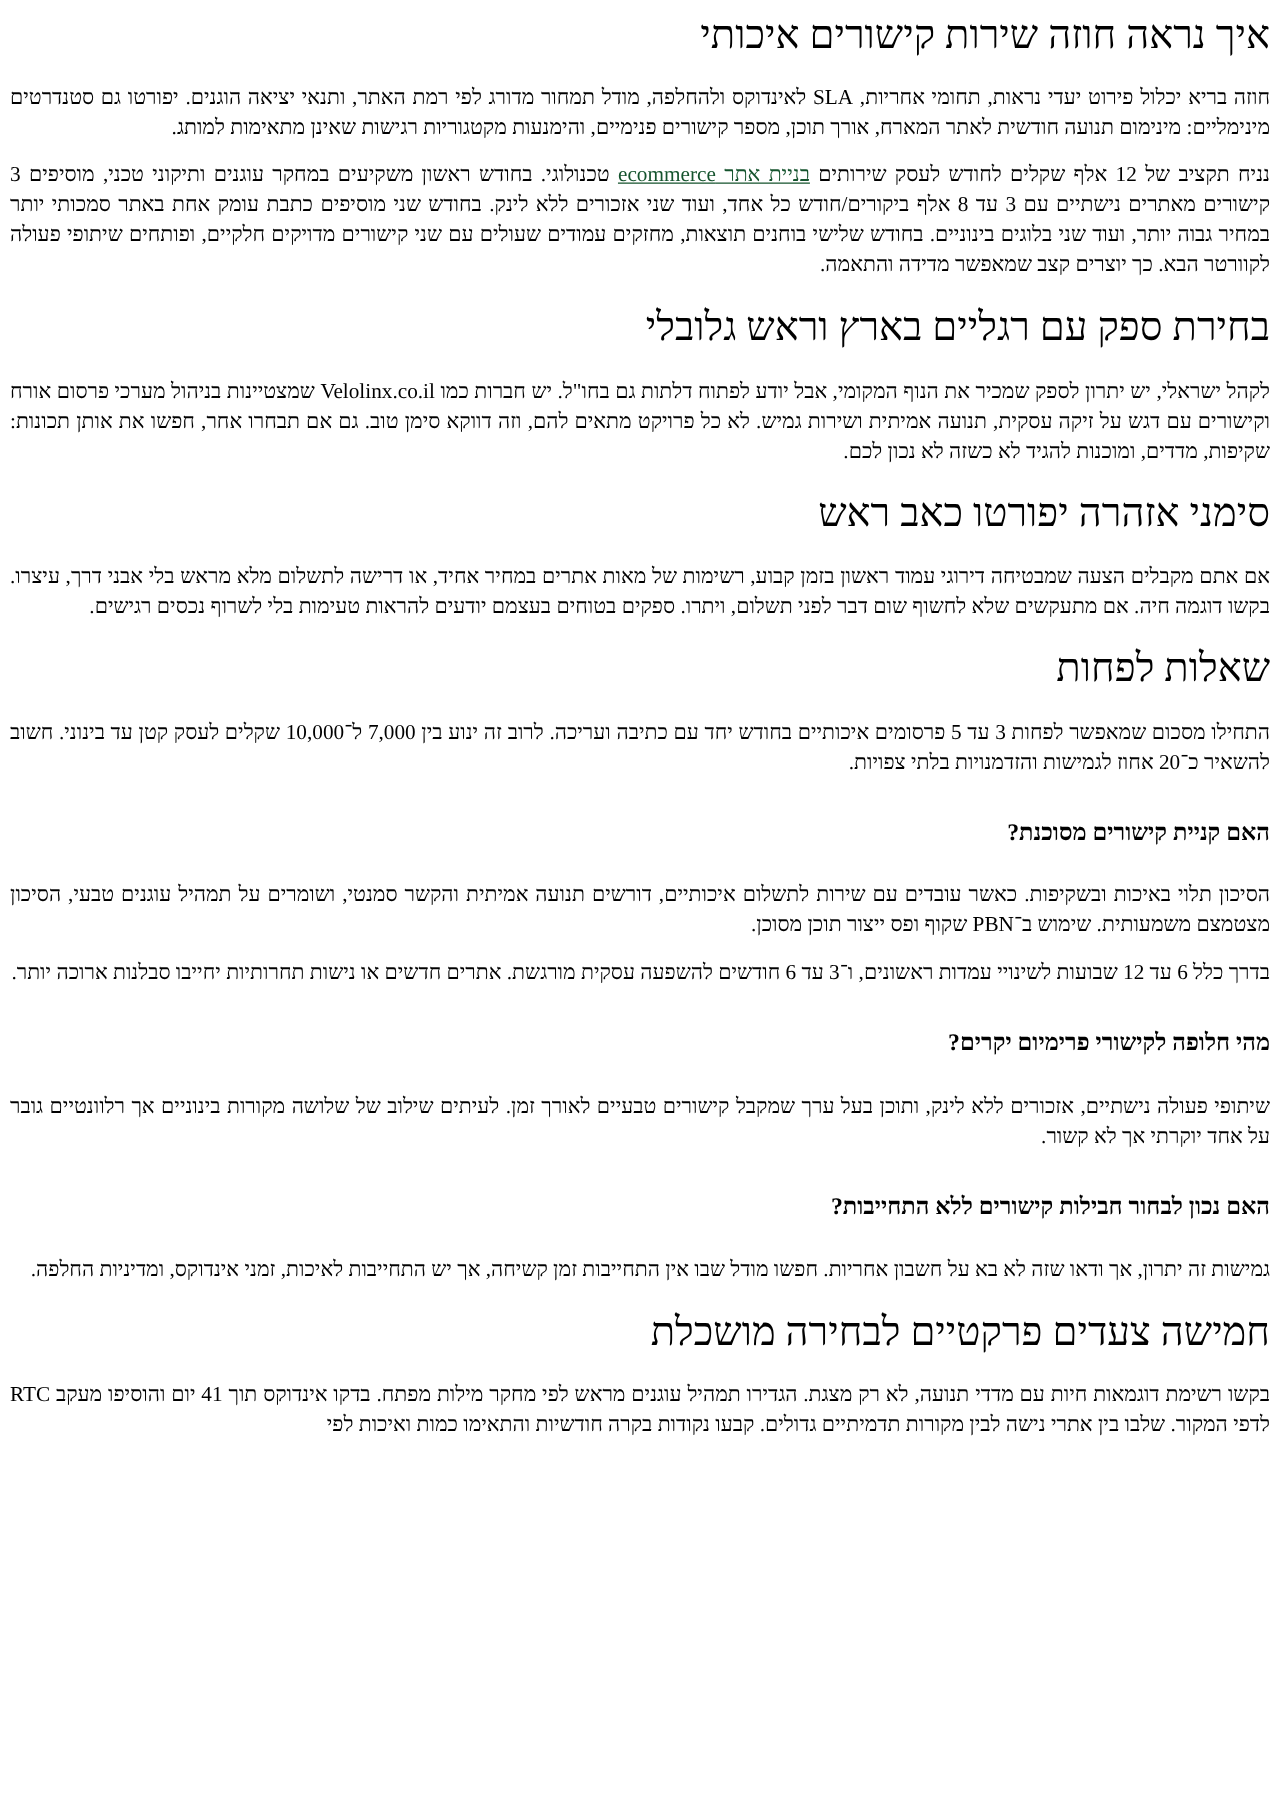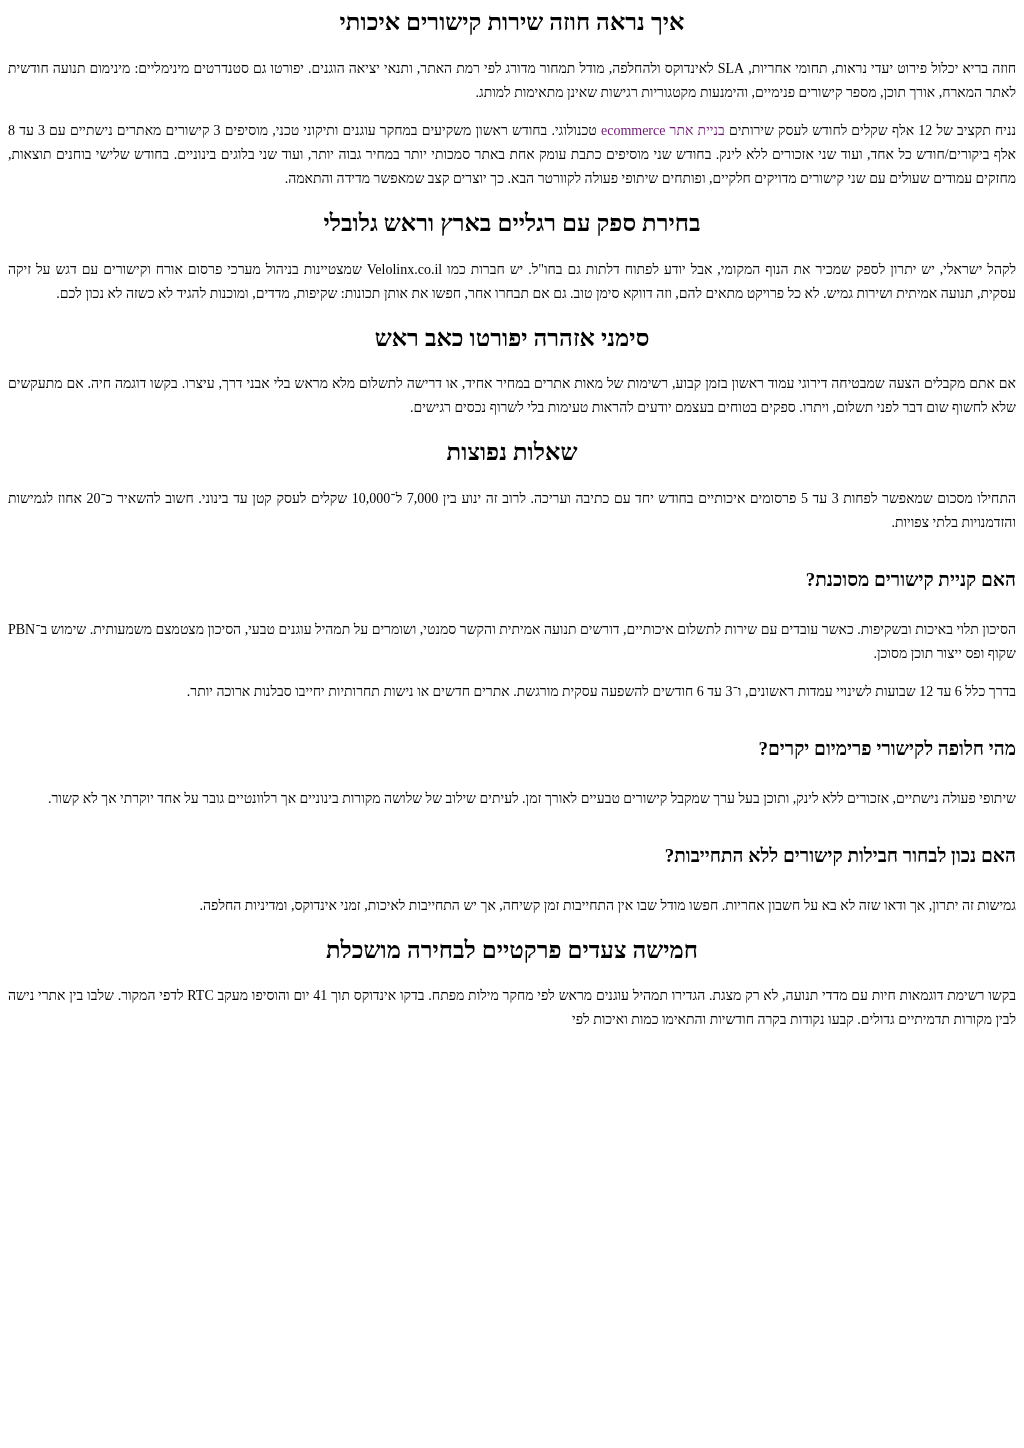--- a/index.html
+++ b/index.html
@@ -12,64 +12,65 @@
     width: 1024px;
     height: 1448px;
     overflow: hidden;
     direction: rtl;
     font-family: "Liberation Serif", "DejaVu Serif", serif;
   }
   .doc {
     padding: 8px 8px 0 8px;
   }
   h2 {
-    font-size: 24px;
+    font-size: 32px;
     line-height: 1.2;
-    font-weight: bold;
+    font-weight: normal;
     margin: 18px 0 20px 0;
-    text-align: center;
+    text-align: right;
   }
   h2.first {
     margin-top: 0;
   }
   h3 {
     font-size: 19px;
     line-height: 1.2;
     font-weight: bold;
     margin: 34px 0 26px 0;
     text-align: right;
   }
   p {
-    font-size: 14px;
+    font-size: 17px;
     line-height: 24px;
     margin: 0 0 14px 0;
     text-align: justify;
   }
   a.inline-link {
-    color: #701a75;
+    color: #14532d;
+    text-decoration: underline;
     cursor: pointer;
   }
 </style>
 </head>
 <body>
 
 <div class="doc">
 
   <h2 class="first">איך נראה חוזה שירות קישורים איכותי</h2>
   <p>חוזה בריא יכלול פירוט יעדי נראות, תחומי אחריות, SLA לאינדוקס ולהחלפה, מודל תמחור מדורג לפי רמת האתר, ותנאי יציאה הוגנים. יפורטו גם סטנדרטים מינימליים: מינימום תנועה חודשית לאתר המארח, אורך תוכן, מספר קישורים פנימיים, והימנעות מקטגוריות רגישות שאינן מתאימות למותג.</p>
 
   <p><span>נניח תקציב של 12 אלף שקלים לחודש לעסק שירותים </span><a class="inline-link">בניית אתר ecommerce</a><span> טכנולוגי. בחודש ראשון משקיעים במחקר עוגנים ותיקוני טכני, מוסיפים 3 קישורים מאתרים נישתיים עם 3 עד 8 אלף ביקורים/חודש כל אחד, ועוד שני אזכורים ללא לינק. בחודש שני מוסיפים כתבת עומק אחת באתר סמכותי יותר במחיר גבוה יותר, ועוד שני בלוגים בינוניים. בחודש שלישי בוחנים תוצאות, מחזקים עמודים שעולים עם שני קישורים מדויקים חלקיים, ופותחים שיתופי פעולה לקוורטר הבא. כך יוצרים קצב שמאפשר מדידה והתאמה.</span></p>
 
   <h2>בחירת ספק עם רגליים בארץ וראש גלובלי</h2>
   <p>לקהל ישראלי, יש יתרון לספק שמכיר את הנוף המקומי, אבל יודע לפתוח דלתות גם בחו"ל. יש חברות כמו Velolinx.co.il שמצטיינות בניהול מערכי פרסום אורח וקישורים עם דגש על זיקה עסקית, תנועה אמיתית ושירות גמיש. לא כל פרויקט מתאים להם, וזה דווקא סימן טוב. גם אם תבחרו אחר, חפשו את אותן תכונות: שקיפות, מדדים, ומוכנות להגיד לא כשזה לא נכון לכם.</p>
 
   <h2>סימני אזהרה יפורטו כאב ראש</h2>
   <p>אם אתם מקבלים הצעה שמבטיחה דירוגי עמוד ראשון בזמן קבוע, רשימות של מאות אתרים במחיר אחיד, או דרישה לתשלום מלא מראש בלי אבני דרך, עיצרו. בקשו דוגמה חיה. אם מתעקשים שלא לחשוף שום דבר לפני תשלום, ויתרו. ספקים בטוחים בעצמם יודעים להראות טעימות בלי לשרוף נכסים רגישים.</p>
 
-  <h2>שאלות נפוצות</h2>
+  <h2>שאלות לפחות</h2>
 
   <div>
     <p>התחילו מסכום שמאפשר לפחות 3 עד 5 פרסומים איכותיים בחודש יחד עם כתיבה ועריכה. לרוב זה ינוע בין 7,000 ל־10,000 שקלים לעסק קטן עד בינוני. חשוב להשאיר כ־20 אחוז לגמישות והזדמנויות בלתי צפויות.</p>
 
     <h3>האם קניית קישורים מסוכנת?</h3>
     <p>הסיכון תלוי באיכות ובשקיפות. כאשר עובדים עם שירות לתשלום איכותיים, דורשים תנועה אמיתית והקשר סמנטי, ושומרים על תמהיל עוגנים טבעי, הסיכון מצטמצם משמעותית. שימוש ב־PBN שקוף ופס ייצור תוכן מסוכן.</p>
 
     <p>בדרך כלל 6 עד 12 שבועות לשינויי עמדות ראשונים, ו־3 עד 6 חודשים להשפעה עסקית מורגשת. אתרים חדשים או נישות תחרותיות יחייבו סבלנות ארוכה יותר.</p>
 
     <h3>מהי חלופה לקישורי פרימיום יקרים?</h3>

